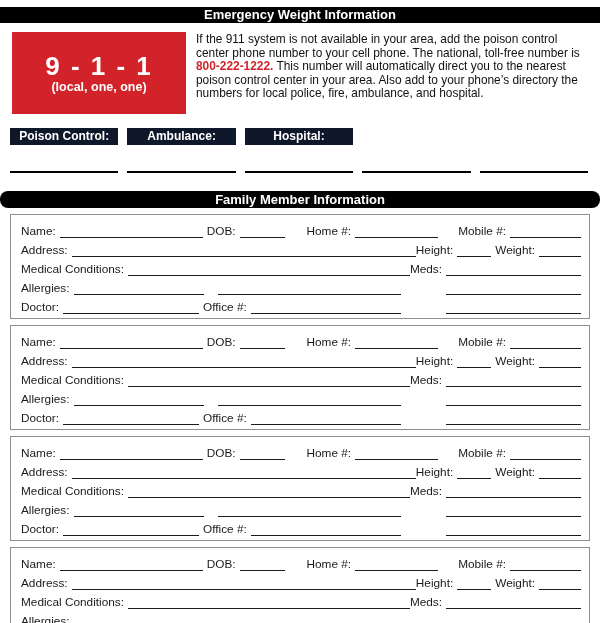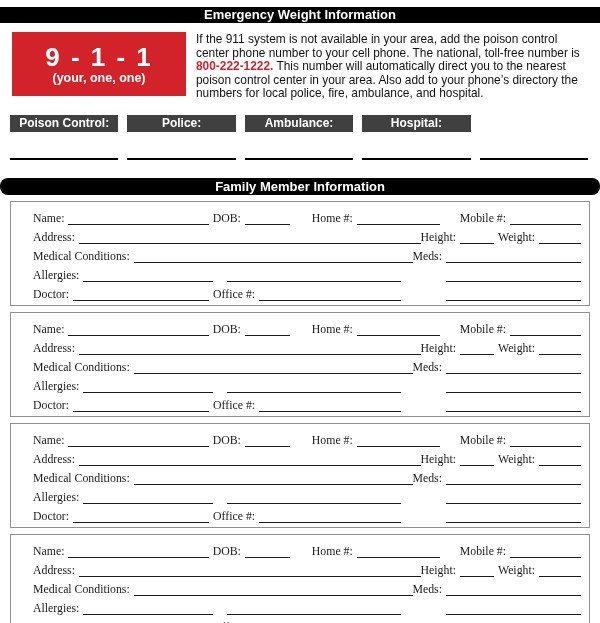--- a/index.html
+++ b/index.html
@@ -17,50 +17,49 @@
     font-weight: bold; font-size: 13px;
     text-align: center; height: 17px; line-height: 17px;
     width: 600px;
   }
   .bar.top { margin-top: 7px; height: 16px; line-height: 16px; }
   .bar.family { margin-top: 18px; border-radius: 8px; }
 
   
   .emergency { display: flex; gap: 10px; margin: 9px 8px 0 12px; }
   .badge {
-    flex: 0 0 174px; height: 64px;
+    flex: 0 0 174px; height: 82px;
     background: #d2232a; color: #ffffff;
     display: flex; flex-direction: column; justify-content: center; align-items: center;
     text-align: center;
   }
   .badge-number { font-size: 26px; font-weight: bold; letter-spacing: 2px; line-height: 26px; }
   .badge-phonetic { font-size: 12.5px; font-weight: bold; line-height: 14px; margin-top: 1px; }
   .badge-caption { font-size: 12.2px; font-weight: bold; line-height: 15px; white-space: nowrap; letter-spacing: -0.2px; }
   .instructions { flex: 1; font-size: 11.9px; line-height: 13.6px; padding-top: 1px; color: #111; }
   .phone-red { color: #d2232a; font-weight: bold; }
 
   
   .contacts-grid {
     display: grid; grid-template-columns: repeat(5, 1fr); gap: 9px;
     margin: 14px 12px 0 10px;
   }
   .contact-box {
-    background: #404040; color: #ffffff;
+    background: #0f172a; color: #ffffff;
     font-weight: bold; font-size: 12px; text-align: center;
     height: 17px; line-height: 17px; white-space: nowrap;
   }
   .contacts-lines { margin-top: 26px; }
   .contact-line { border-bottom: 2px solid #000000; height: 1px; }
 
   
   .member {
     margin: 6px 10px 0 10px;
     border: 1px solid #8f8f8f;
-    padding: 4px 8px 4px 22px;
-    font-family: Liberation Serif, serif;
+    padding: 4px 8px 4px 10px;
   }
   .frow { display: flex; align-items: flex-end; height: 19px; font-size: 11.8px; }
   .lbl { white-space: nowrap; line-height: 14px; }
   .fl { border-bottom: 1.5px solid #1b1b1b; height: 13px; margin-left: 4px; }
   .f-name   { flex: 1; }
   .f-dob    { flex: 0 0 45px; }
   .f-home   { flex: 0 0 83px; }
   .f-mobile { flex: 0 0 71px; }
   .f-grow   { flex: 1; }
   .f-height { flex: 0 0 34px; }
@@ -76,28 +75,27 @@
   .g45 { margin-left: 45px !important; }
 </style>
 </head>
 <body>
 
 <div class="bar top">Emergency Weight Information</div>
 
 <div class="emergency">
   <div class="badge">
     <div class="badge-number">9 - 1 - 1</div>
-    <div class="badge-phonetic">(your, one, one)</div>
+    <div class="badge-phonetic">(local, one, one)</div>
   </div>
   <div class="instructions"><span>If the 911 system is not available in your area, add the poison control center phone number to your cell phone. The national, toll-free number is </span><span class="phone-red">800-222-1222.</span><span> This number will automatically direct you to the nearest poison control center in your area. Also add to your phone’s directory the numbers for local police, fire, ambulance, and hospital.</span></div>
 </div>
 
 <div class="contacts-grid" id="contact-boxes">
     <div class="contact-box">Poison Control:</div>
-    <div class="contact-box">Police:</div>
     <div class="contact-box">Ambulance:</div>
     <div class="contact-box">Hospital:</div>
   </div>
 <div class="contacts-grid contacts-lines" id="contact-lines">
     <div class="contact-line"></div>
     <div class="contact-line"></div>
     <div class="contact-line"></div>
     <div class="contact-line"></div>
     <div class="contact-line"></div>
   </div>

